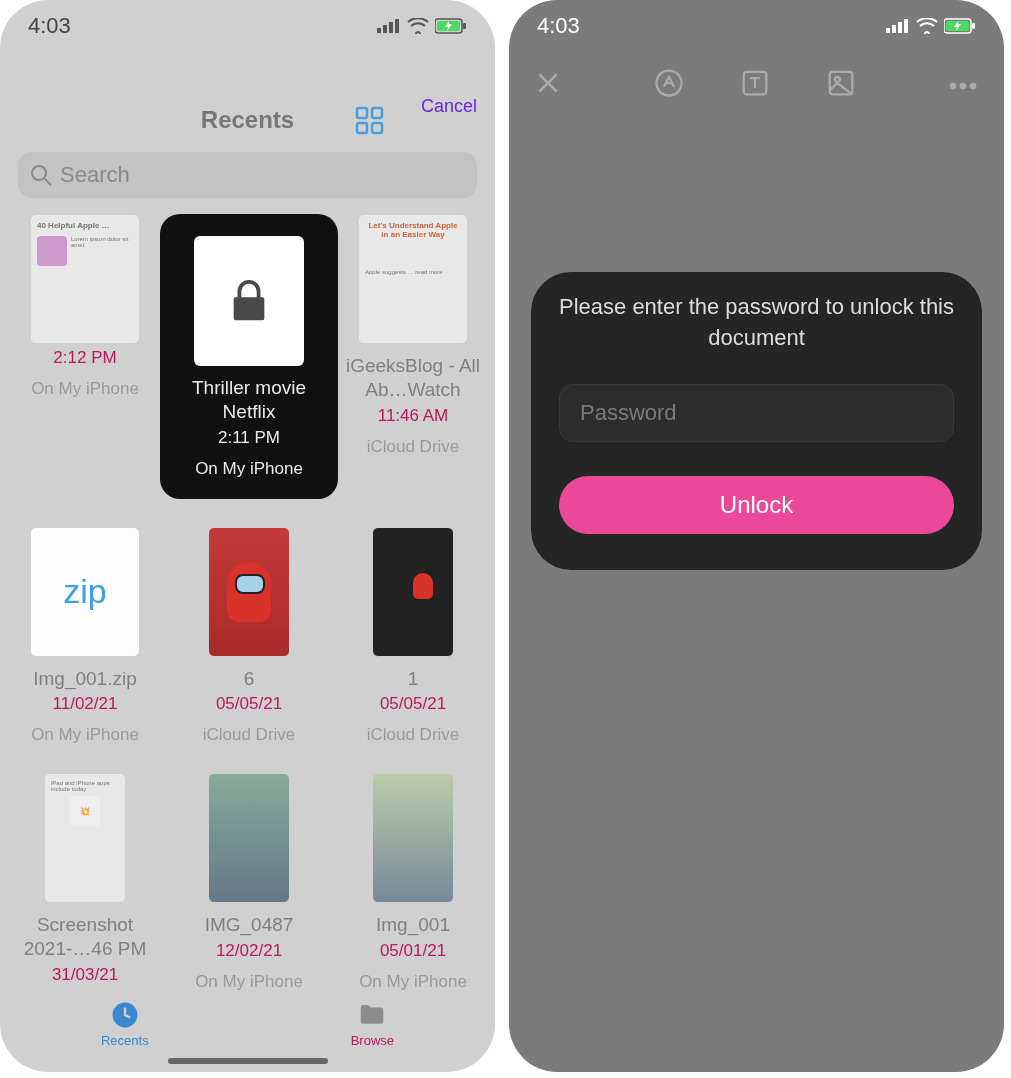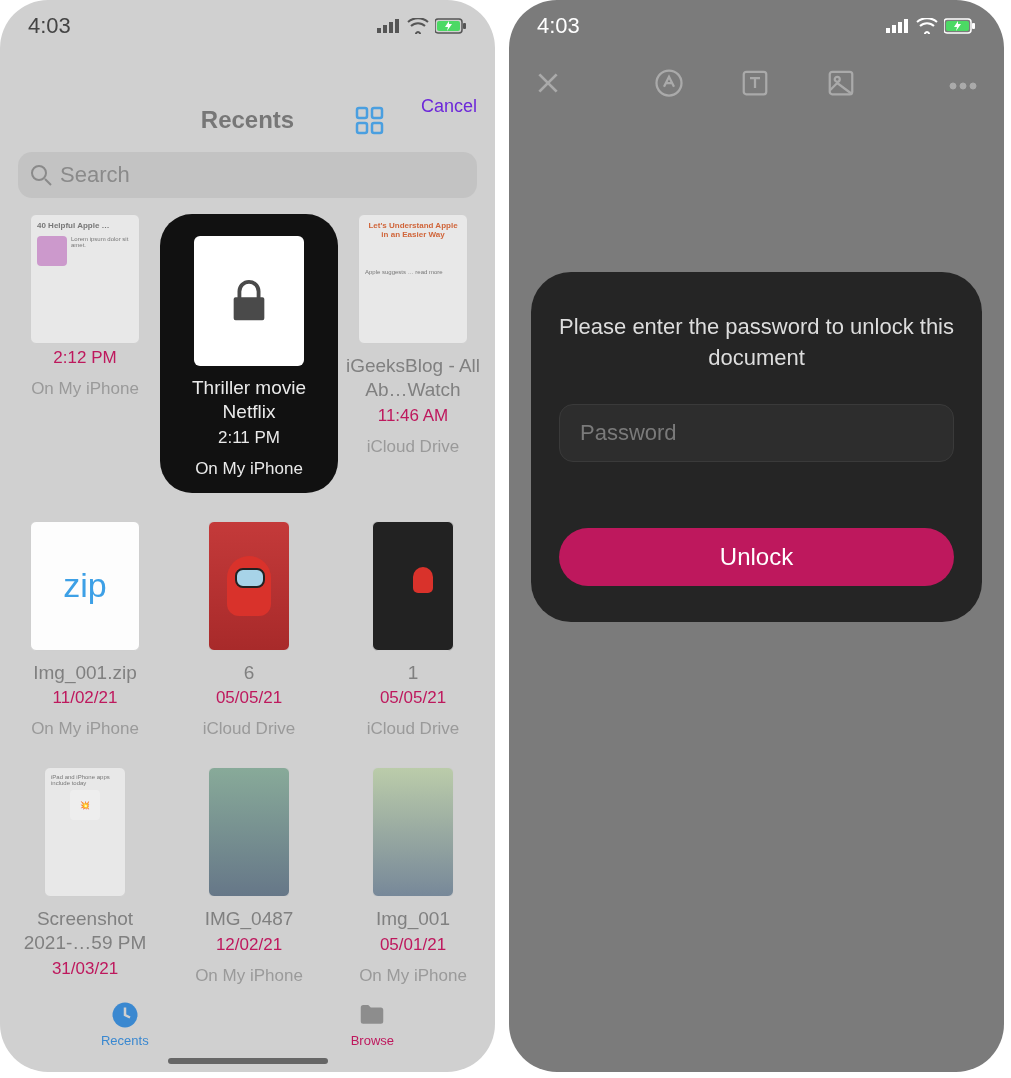--- a/index.html
+++ b/index.html
@@ -26,21 +26,21 @@
 
   
   .filegrid { padding:0 10px; display:grid; grid-template-columns: repeat(3, 1fr); row-gap:28px; column-gap:0; justify-items:center; }
   .tile { width:150px; display:flex; flex-direction:column; align-items:center; text-align:center; }
   .thumb { width:110px; height:130px; background:#e8e8e8; border:1px solid #cfcfcf; border-radius:6px; display:flex; align-items:center; justify-content:center; font-size:12px; color:#999; overflow:hidden; position:relative;}
   .tname { margin-top:10px; font-size:19px; line-height:1.25; color:#808080; max-width:150px; }
   .tmeta { font-size:17px; color:#be185d; margin-top:4px; }
   .tloc { font-size:17px; color:#9a9a9a; margin-top:11px; }
 
   
-  .hilite { background:#111; border-radius:32px; padding:22px 10px 14px; width:178px; }
+  .hilite { background:#111; border-radius:20px; padding:22px 10px 20px; width:178px; }
   .hilite .thumb { background:#fff; border:none; }
   .hilite .tname, .hilite .tmeta, .hilite .tloc { color:#eaeaea; }
 
   
   .thumb-lock svg { width:46px; height:46px; }
   .thumb-doc { padding:6px; font-size:8px; color:#777; text-align:left; display:block; }
   .thumb-doc .hdr { font-size:8px; font-weight:700; }
   .thumb-zip { font-size:34px; font-weight:500; color:#3da0e6; background:#fdfdfd;}
   .thumb-red { background:linear-gradient(#c43a3a,#a82a2a); }
   .thumb-dark { background:#222; }
@@ -54,24 +54,24 @@
   .tabbtn.active { color:#3a88d0; }
   .tabbtn.inactive { color:#be185d; }
   .home-ind { position:absolute; bottom:8px; left:50%; transform:translateX(-50%); width:160px; height:6px; border-radius:4px; background:#666;}
 
   
   .toolbar-right { display:flex; align-items:center; justify-content:space-between; padding:16px 26px 10px; }
   .toolbar-right .icons { display:flex; gap:56px; }
   .toolbar-right svg { stroke:#aaa; }
 
   
-  .unlock-card { margin:160px 22px 0; background:#252525; border-radius:40px; padding:40px 28px 36px; }
+  .unlock-card { margin:160px 22px 0; background:#252525; border-radius:40px; padding:20px 28px 36px; }
   .unlock-msg { color:#ddd; font-size:22px; text-align:center; line-height:1.4; }
   .pw-field { margin-top:30px; background:#2d2d2d; border:1px solid #3a3a3a; border-radius:14px; height:58px; display:flex; align-items:center; padding:0 20px; color:#7a7a7a; font-size:22px; }
-  .unlock-btn { margin-top:66px; background:#be185d; color:#fff; font-size:24px; height:58px; border-radius:30px; display:flex; align-items:center; justify-content:center; }
+  .unlock-btn { margin-top:34px; background:#ec4899; color:#fff; font-size:24px; height:58px; border-radius:30px; display:flex; align-items:center; justify-content:center; }
 
 </style>
 </head>
 <body>
 
 <div class="phone phone-left">
   <div class="statusbar">
     <span>4:03</span>
     <div class="status-icons">
       <svg width="24" height="14" viewBox="0 0 24 14">
@@ -171,21 +171,21 @@
       <div class="tname">1</div>
       <div class="tmeta">05/05/21</div>
       <div class="tloc">iCloud Drive</div>
     </div>
 
     <div class="tile">
       <div class="thumb thumb-doc" style="width:82px;">
           <div style="font-size:6px;">iPad and iPhone apps include today</div>
           <div style="width:30px;height:30px;background:#eee;border-radius:4px;margin:4px auto;display:flex;align-items:center;justify-content:center;">💥</div>
         </div>
-      <div class="tname">Screenshot 2021-…59 PM</div>
+      <div class="tname">Screenshot 2021-…46 PM</div>
       <div class="tmeta">31/03/21</div>
     </div>
 
     <div class="tile">
       <div class="thumb" style="width:82px;background:linear-gradient(#8a9,#678);"></div>
       <div class="tname">IMG_0487</div>
       <div class="tmeta">12/02/21</div>
       <div class="tloc">On My iPhone</div>
     </div>
 

